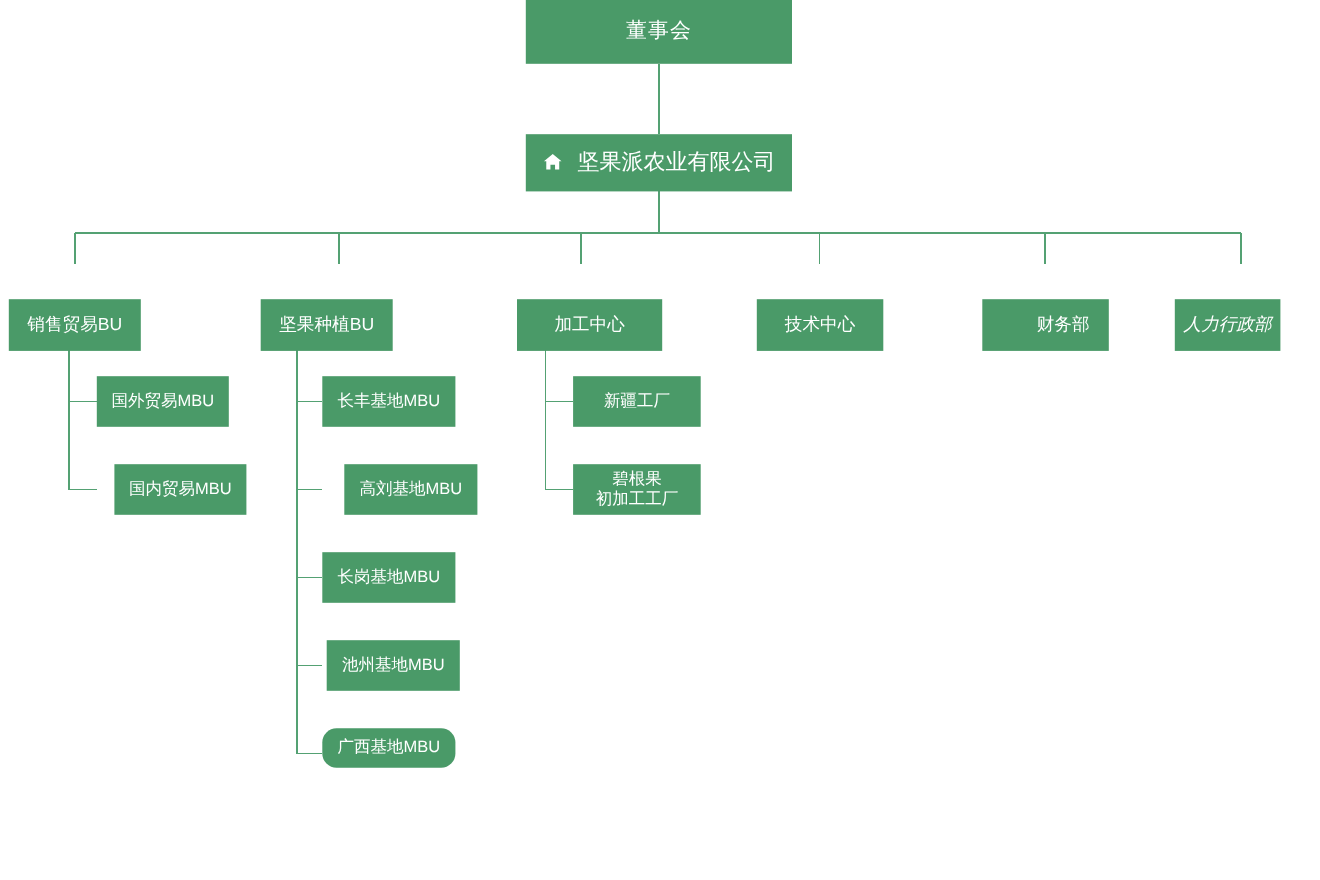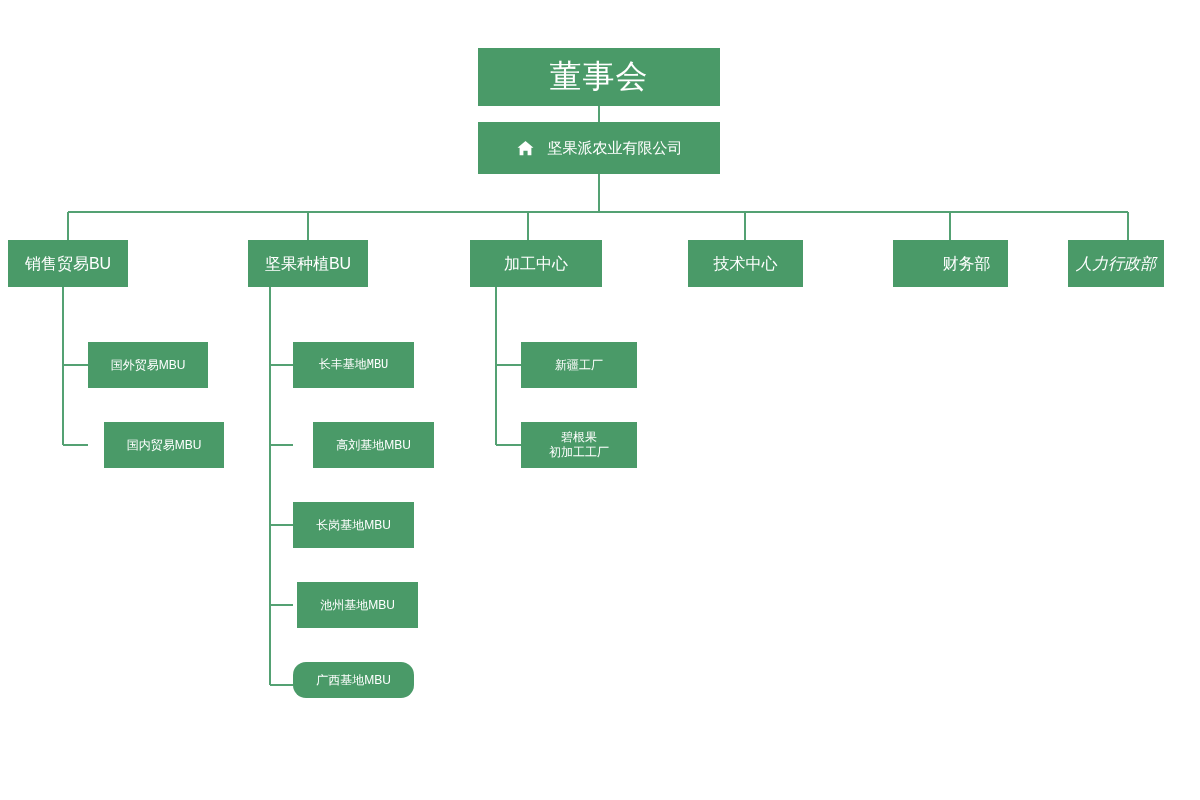--- a/index.html
+++ b/index.html
@@ -32,33 +32,33 @@
     color: #ffffff;
     box-sizing: border-box;
     display: flex;
     align-items: center;
     justify-content: center;
     text-align: center;
     line-height: 1.22;
     white-space: pre-line;
   }
   .node.root {
-    font-size: 32px;
+    font-size: 19px;
     letter-spacing: 1px;
-    margin-top: 48px;
   }
   .node.company {
-    font-size: 15px;
+    font-size: 20px;
     justify-content: center;
   }
   .node.division {
     font-size: 16px;
+    margin-top: 32px;
   }
   .node.unit {
-    font-size: 12px;
+    font-size: 15px;
   }
   .company-inner {
     display: flex;
     align-items: center;
     gap: 13px;
   }
   .home-icon {
     display: inline-flex;
     width: 19px;
     height: 19px;
@@ -116,21 +116,21 @@
           <path fill="#ffffff" d="M10 2.2 1.6 9.1h2.2V17h4.0v-4.7h4.4V17h4.0V9.1h2.2z"></path>
         </svg>
       </span>
       <span>坚果派农业有限公司</span>
     </span>
   </div>
 
   <div class="node division" style="left:8px; top:240px; width:120px; height:47px;">
     <span>销售贸易BU</span>
   </div>
-  <div class="node division" style="left:248px; top:240px; width:120px; height:47px;text-align:center;">
+  <div class="node division" style="left:237px; top:240px; width:120px; height:47px;text-align:center;">
     <span>坚果种植BU</span>
   </div>
   <div class="node division" style="left:470px; top:240px; width:132px; height:47px;">
     <span>加工中心</span>
   </div>
   <div class="node division" style="left:688px; top:240px; width:115px; height:47px;">
     <span>技术中心</span>
   </div>
   <div class="node division" style="left:893px; top:240px; width:115px; height:47px;padding-left:32px;">
     <span>财务部</span>
@@ -139,21 +139,21 @@
     <span>人力行政部</span>
   </div>
 
   <div class="node unit" style="left:88px; top:342px; width:120px; height:46px;">
     <span>国外贸易MBU</span>
   </div>
   <div class="node unit" style="left:104px; top:422px; width:120px; height:46px;">
     <span>国内贸易MBU</span>
   </div>
 
-  <div class="node unit" style="left:293px; top:342px; width:121px; height:46px;font-family:Liberation Mono, monospace;">
+  <div class="node unit" style="left:293px; top:342px; width:121px; height:46px;">
     <span>长丰基地MBU</span>
   </div>
   <div class="node unit" style="left:293px; top:422px; width:121px; height:46px;margin-left:20px;">
     <span>高刘基地MBU</span>
   </div>
   <div class="node unit" style="left:293px; top:502px; width:121px; height:46px;">
     <span>长岗基地MBU</span>
   </div>
   <div class="node unit" style="left:297px; top:582px; width:121px; height:46px;">
     <span>池州基地MBU</span>

